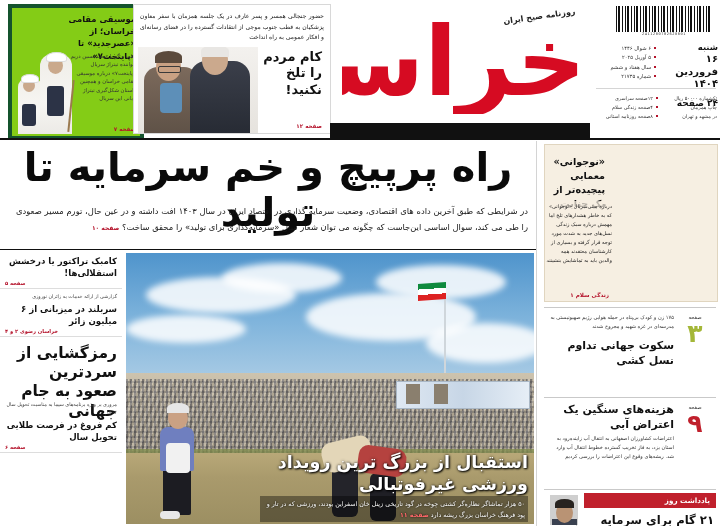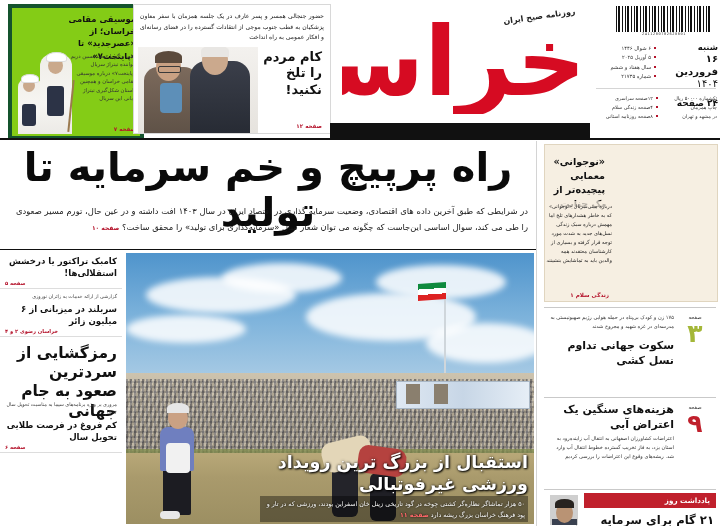--- a/index.html
+++ b/index.html
@@ -74,21 +74,21 @@
     background:repeating-linear-gradient(90deg,#111 0 1px,#fff 1px 2px,#111 2px 4px,#fff 4px 6px,#111 6px 7px,#fff 7px 9px);}
   .barcode-num{position:absolute;left:22px;top:30px;width:96px;text-align:center;
     font-size:3.6px;letter-spacing:.6px;direction:ltr;color:#333;
     font-family:"DejaVu Sans Mono","Liberation Mono",monospace;}
   .dates{position:absolute;right:64px;top:42px;width:58px;text-align:right;}
   .dates div{font-size:5.2px;line-height:1.78;color:#333;position:relative;padding-right:5px;}
   .dates div:before{content:"";position:absolute;right:0;top:3px;width:2px;height:2px;background:#b4122a;}
   .daystack{position:absolute;right:2px;top:40px;width:56px;text-align:right;}
   .daystack .dow{font-size:8.4px;font-weight:bold;color:#111;line-height:1.35;}
   .daystack .dmy{font-size:10px;font-weight:bold;color:#111;line-height:1.25;}
-  .daystack .yr{font-size:10px;font-weight:normal;color:#111;line-height:1.25;}
+  .daystack .yr{font-size:10px;font-weight:bold;color:#111;line-height:1.25;}
   .hr-thin{position:absolute;left:2px;top:86px;width:120px;height:1px;background:#d5d5d5;}
   .editions{position:absolute;right:62px;top:92px;width:60px;text-align:right;}
   .editions div{font-size:4.9px;line-height:1.85;color:#333;position:relative;padding-right:5px;}
   .editions div:before{content:"";position:absolute;right:0;top:3px;width:2px;height:2px;background:#b4122a;}
   .editions2{position:absolute;right:-2px;top:92px;width:58px;text-align:left;padding-left:2px;}
   .editions2 div{font-size:4.9px;line-height:1.85;color:#333;position:relative;padding-right:5px;text-align:right;}
   .editions2 div:before{content:"";position:absolute;right:0;top:3px;width:2px;height:2px;background:#b4122a;}
   .pagecount{position:absolute;right:2px;top:96px;font-size:9px;font-weight:bold;color:#111;}
 
   

